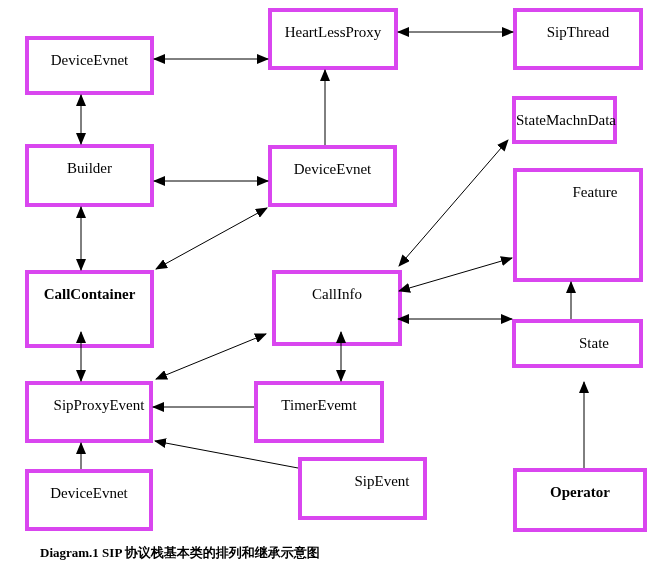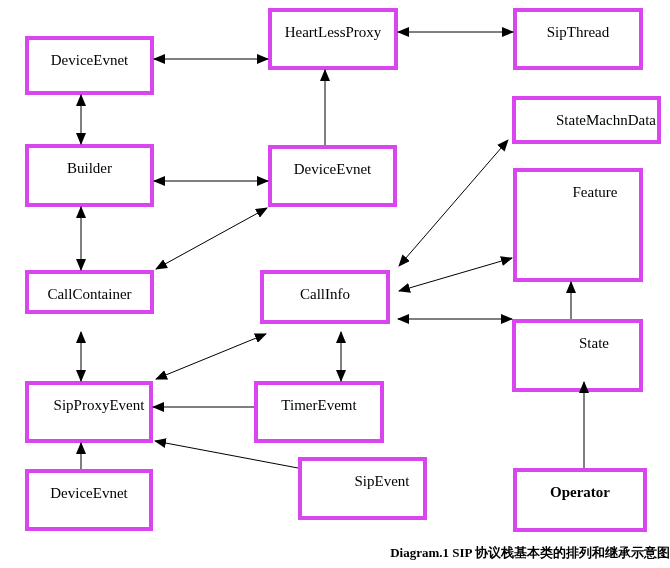--- a/index.html
+++ b/index.html
@@ -31,46 +31,46 @@
     position: absolute;
     left: 0;
     top: 0;
     pointer-events: none;
   }
   .caption {
     position: absolute;
     top: 544px;
     left: 40px;
     right: 0;
-    text-align: right;
+    text-align: left;
     font-size: 13px;
     font-weight: bold;
     color: #000000;
     font-family: "Liberation Serif", "DejaVu Serif", serif;
   }
 </style>
 </head>
 <body>
 
 <div class="canvas">
   <div id="nodes-layer">
       <div class="node" style="left: 25px; top: 36px; width: 129px; height: 59px;"><span>DeviceEvnet</span></div>
       <div class="node" style="left: 25px; top: 144px; width: 129px; height: 63px;"><span>Builder</span></div>
-      <div class="node" style="left: 25px; top: 270px; width: 129px; height: 44px;"><span>CallContainer</span></div>
+      <div class="node" style="left: 25px; top: 270px; width: 129px; height: 78px; font-weight: bold;"><span>CallContainer</span></div>
       <div class="node" style="left: 25px; top: 381px; width: 128px; height: 62px; padding-left: 20px;"><span>SipProxyEvent</span></div>
       <div class="node" style="left: 25px; top: 469px; width: 128px; height: 62px;"><span>DeviceEvnet</span></div>
       <div class="node" style="left: 268px; top: 8px; width: 130px; height: 62px;"><span>HeartLessProxy</span></div>
       <div class="node" style="left: 268px; top: 145px; width: 129px; height: 62px;"><span>DeviceEvnet</span></div>
-      <div class="node" style="left: 260px; top: 270px; width: 130px; height: 54px;"><span>CallInfo</span></div>
+      <div class="node" style="left: 272px; top: 270px; width: 130px; height: 76px;"><span>CallInfo</span></div>
       <div class="node" style="left: 254px; top: 381px; width: 130px; height: 62px;"><span>TimerEvemt</span></div>
       <div class="node" style="left: 298px; top: 457px; width: 129px; height: 63px; padding-left: 39px;"><span>SipEvent</span></div>
       <div class="node" style="left: 513px; top: 8px; width: 130px; height: 62px;"><span>SipThread</span></div>
-      <div class="node" style="left: 512px; top: 96px; width: 149px; height: 48px; padding-left: 39px;"><span>StateMachnData</span></div>
+      <div class="node" style="left: 512px; top: 96px; width: 105px; height: 48px;"><span>StateMachnData</span></div>
       <div class="node" style="left: 513px; top: 168px; width: 130px; height: 114px; padding-left: 34px;"><span>Feature</span></div>
-      <div class="node" style="left: 512px; top: 319px; width: 131px; height: 73px; padding-left: 33px;"><span>State</span></div>
+      <div class="node" style="left: 512px; top: 319px; width: 131px; height: 49px; padding-left: 33px;"><span>State</span></div>
       <div class="node" style="left: 513px; top: 468px; width: 134px; height: 64px; font-weight: bold;"><span>Operator</span></div>
     </div>
   <svg id="edges-layer" width="670" height="568" viewBox="0 0 670 568">
     <defs>
       <marker id="head-end" markerUnits="userSpaceOnUse" markerWidth="12" markerHeight="10" refX="11" refY="5" orient="auto">
         <path d="M0,0 L12,5 L0,10 z" fill="#000000"></path>
       </marker>
       <marker id="head-start" markerUnits="userSpaceOnUse" markerWidth="12" markerHeight="10" refX="11" refY="5" orient="auto-start-reverse">
         <path d="M0,0 L12,5 L0,10 z" fill="#000000"></path>
       </marker>

